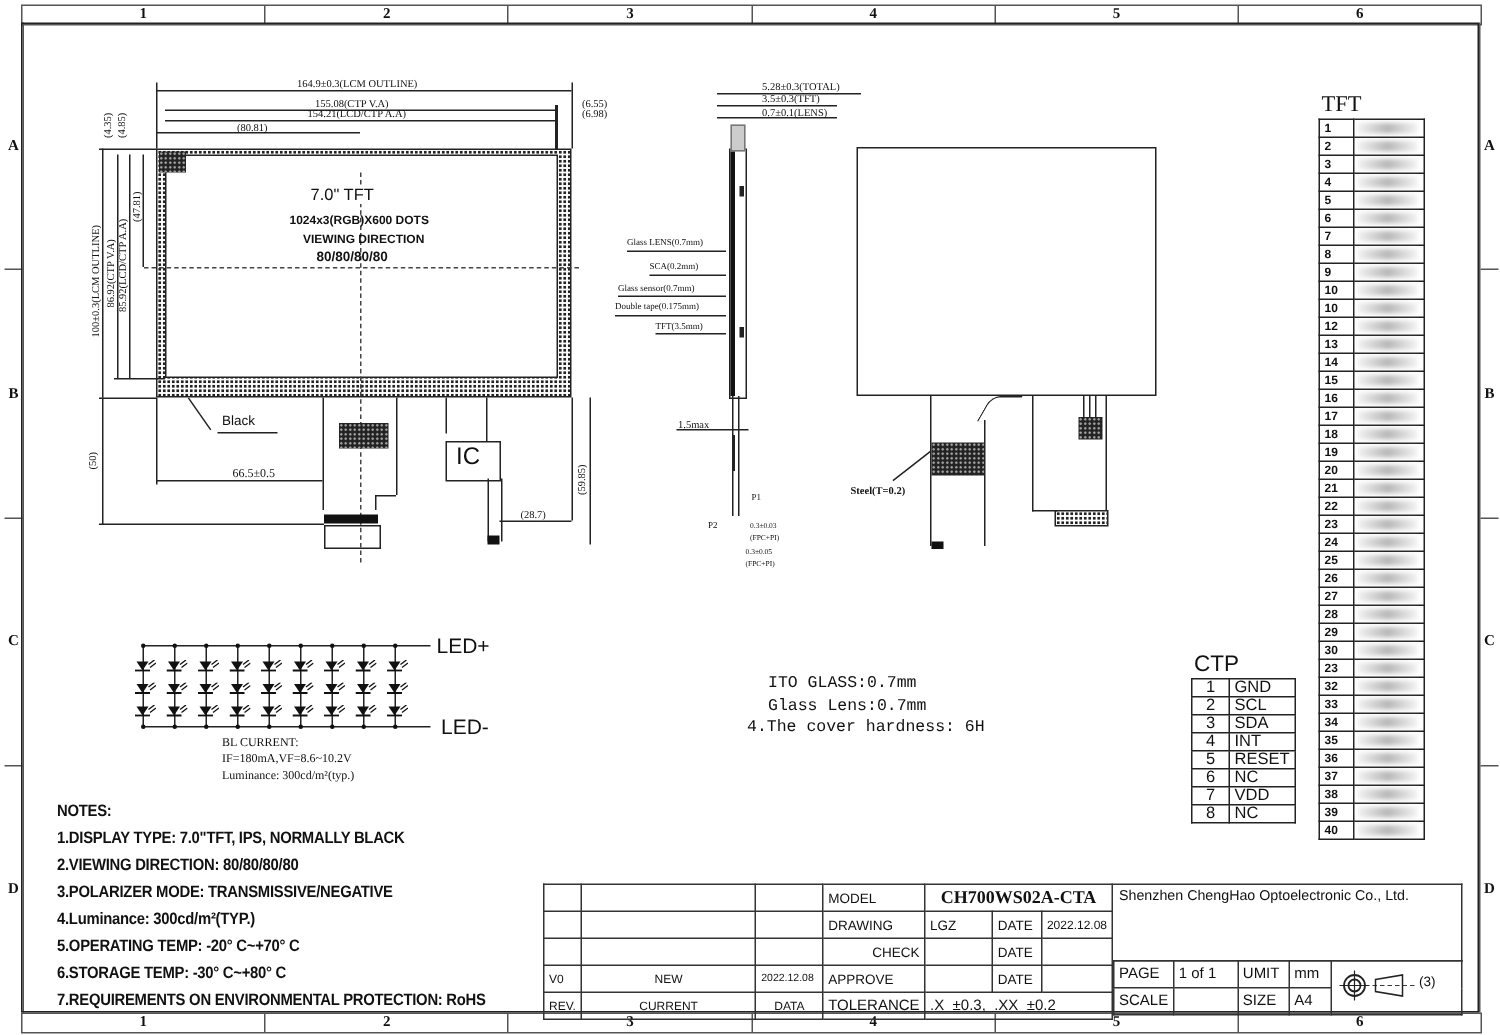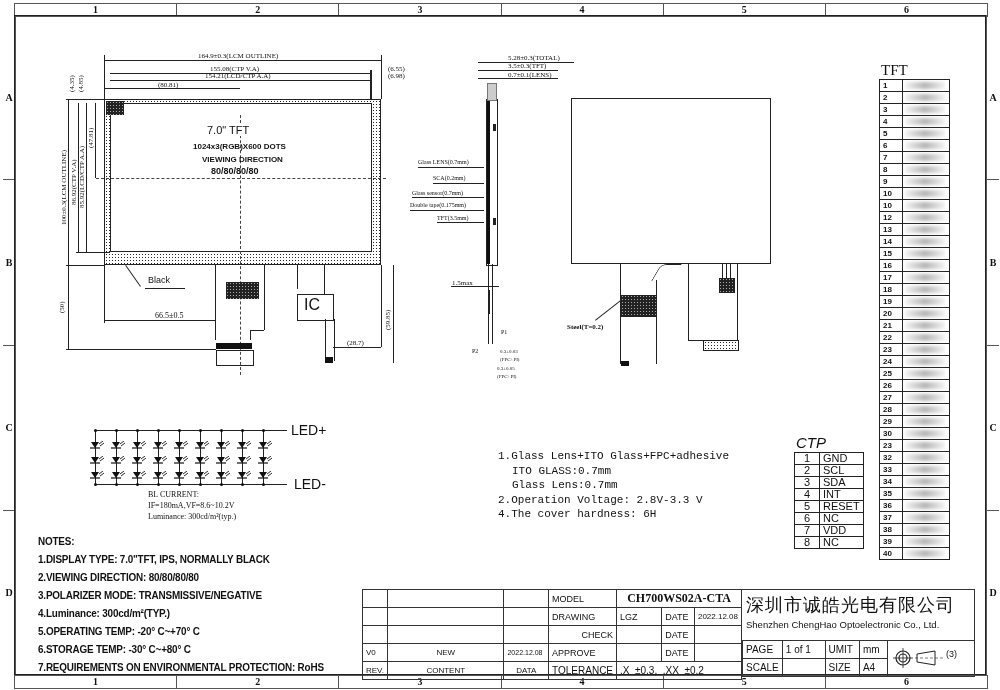--- a/index.html
+++ b/index.html
@@ -404,28 +404,26 @@
     <div>1.DISPLAY TYPE:  7.0"TFT, IPS, NORMALLY BLACK</div>
     <div>2.VIEWING DIRECTION: 80/80/80/80</div>
     <div>3.POLARIZER MODE: TRANSMISSIVE/NEGATIVE</div>
     <div>4.Luminance: 300cd/m²(TYP.)</div>
     <div>5.OPERATING TEMP: -20° C~+70° C</div>
     <div>6.STORAGE TEMP: -30° C~+80° C</div>
     <div>7.REQUIREMENTS ON ENVIRONMENTAL PROTECTION: RoHS</div>
   </div>
 
   <div class="ctpnote">
-    <div>1.Glass Lens+ITO Glass+FPC+adhesive</div>
     <div style="padding-left:14px;">  ITO GLASS:0.7mm</div>
     <div style="padding-left:14px;">  Glass Lens:0.7mm</div>
-    <div>2.Operation Voltage: 2.8V-3.3 V</div>
     <div>4.The cover hardness: 6H</div>
   </div>
 
-  <div class="abs ptxt" style="left:796px;top:434px;font-size:15px;font-style:italic;">CTP</div>
+  <div class="abs ptxt" style="left:796px;top:434px;font-size:15px;">CTP</div>
   <table class="pin abs" style="left:794px;top:452px;font-size:11px;width:70px;">
     <tbody id="ctp-pin-body">
         <tr>
           <td style="text-align: center; width: 18px;">1</td>
           <td>GND</td>
         </tr>
         <tr>
           <td style="text-align: center; width: 18px;">2</td>
           <td>SCL</td>
         </tr>
@@ -733,30 +731,29 @@
       <td style="font-size:8px;">V0</td>
       <td style="text-align:center;font-size:8px;">NEW</td>
       <td style="font-size:7px;">2022.12.08</td>
       <td>APPROVE</td>
       <td></td>
       <td>DATE</td>
       <td></td>
     </tr>
     <tr>
       <td style="font-size:8px;">REV.</td>
-      <td style="text-align:center;font-size:8px;">CONTENT</td>
+      <td style="text-align:center;font-size:8px;">CURRENT</td>
       <td style="text-align:center;font-size:8px;">DATA</td>
       <td style="font-size:10px;">TOLERANCE</td>
       <td colspan="3" style="font-size:10px;white-space:pre;">.X  ±0.3,  .XX  ±0.2</td>
     </tr>
   </tbody>
     </table>
 
   <div class="abs" style="left:742px;top:589px;width:233px;height:52px;border:1px solid #333;border-left:none;box-sizing:border-box;">
-    <div style="font-family:'DejaVu Sans',sans-serif;font-size:18px;letter-spacing:1px;margin:3px 0 0 4px;">深圳市诚皓光电有限公司</div>
     <div class="ptxt" style="font-size:9.5px;margin:2px 0 0 4px;">Shenzhen ChengHao Optoelectronic Co., Ltd.</div>
   </div>
   <table class="tb" style="left:742px;top:640px;width:233px;font-size:10px;">
     <tbody>
         <tr>
       <td style="width:32px;">PAGE</td>
       <td style="width:38px;">1 of 1</td>
       <td style="width:28px;">UMIT</td>
       <td style="width:22px;">mm</td>
       <td rowspan="2" style="position:relative;">

